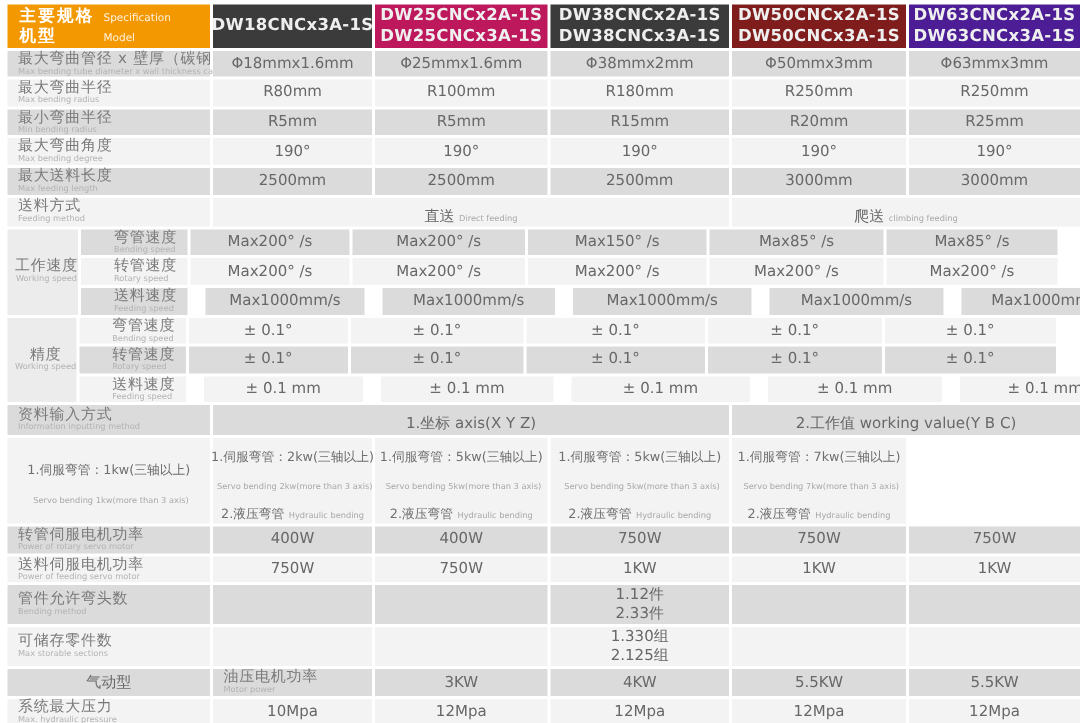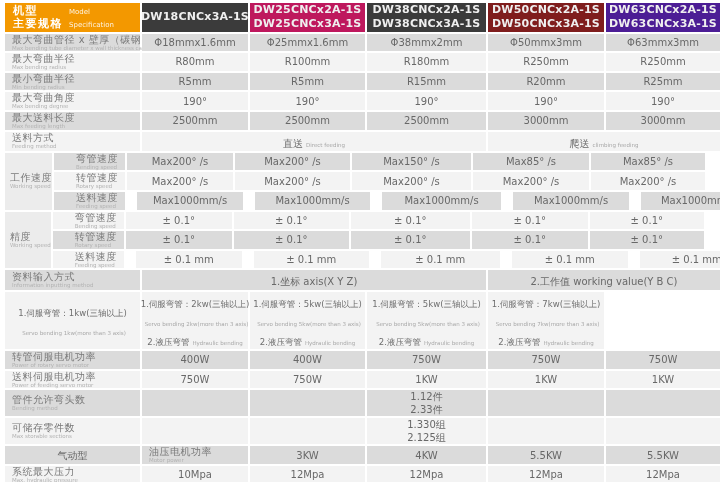--- a/index.html
+++ b/index.html
@@ -24,39 +24,39 @@
   .bsub{font-size:5.5px;color:#a8a8a8;margin-left:3px;}
   
   .corner{padding-left:8px;justify-content:center;}
   .c-line{display:flex;align-items:baseline;line-height:1.25;}
   .c-zh{font-size:11px;font-weight:bold;color:#fff;letter-spacing:1.5px;width:56px;white-space:nowrap;}
   .c-en{font-size:7px;color:rgba(255,255,255,0.88);white-space:nowrap;}
   .hline{font-size:11px;font-weight:600;color:#efefef;line-height:1.3;letter-spacing:0.2px;text-align:center;white-space:nowrap;}
   
   .grp{display:flex;margin-bottom:2px;}
   .glab{width:62px;margin-right:2px;background:#ececec;display:flex;flex-direction:column;
-        justify-content:center;padding-left:5px;box-sizing:border-box;}
+        justify-content:center;padding-left:5px;box-sizing:border-box;align-items:center;}
   .ginner{flex:1;}
   .ginner .row{grid-template-columns:71px 106px 115px 119px 116px 114px;margin-bottom:2px;}
   .ginner .row:last-child{margin-bottom:0;gap:12px;}
   .sublabel{align-items:flex-start;padding-left:22px;}
 </style>
 </head>
 <body>
 
 <div class="wrap">
   <div class="row hdr-row" id="hdr-row">
     <div class="cell corner" id="corner-cell" style="background: rgb(243, 152, 0);">
       <div class="c-line">
+        <span class="c-zh">主要规格</span>
+        <span class="c-en">Specification</span>
+      </div>
+      <div class="c-line">
         <span class="c-zh">机型</span>
         <span class="c-en">Model</span>
-      </div>
-      <div class="c-line">
-        <span class="c-zh">主要规格</span>
-        <span class="c-en">Specification</span>
       </div>
     </div>
   <div class="cell vcell" style="background: rgb(59, 59, 59);">
         <div class="hline">DW18CNCx3A-1S</div>
       </div>
       <div class="cell vcell" style="background: #be185d;">
         <div class="hline">DW25CNCx2A-1S</div>
         <div class="hline">DW25CNCx3A-1S</div>
       </div>
       <div class="cell vcell" style="background: rgb(59, 59, 59);">

